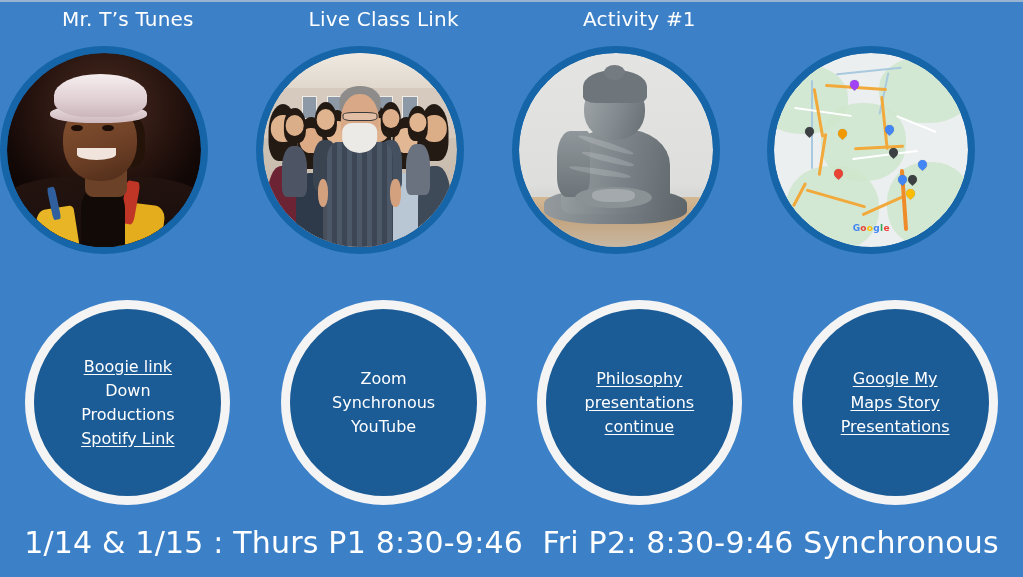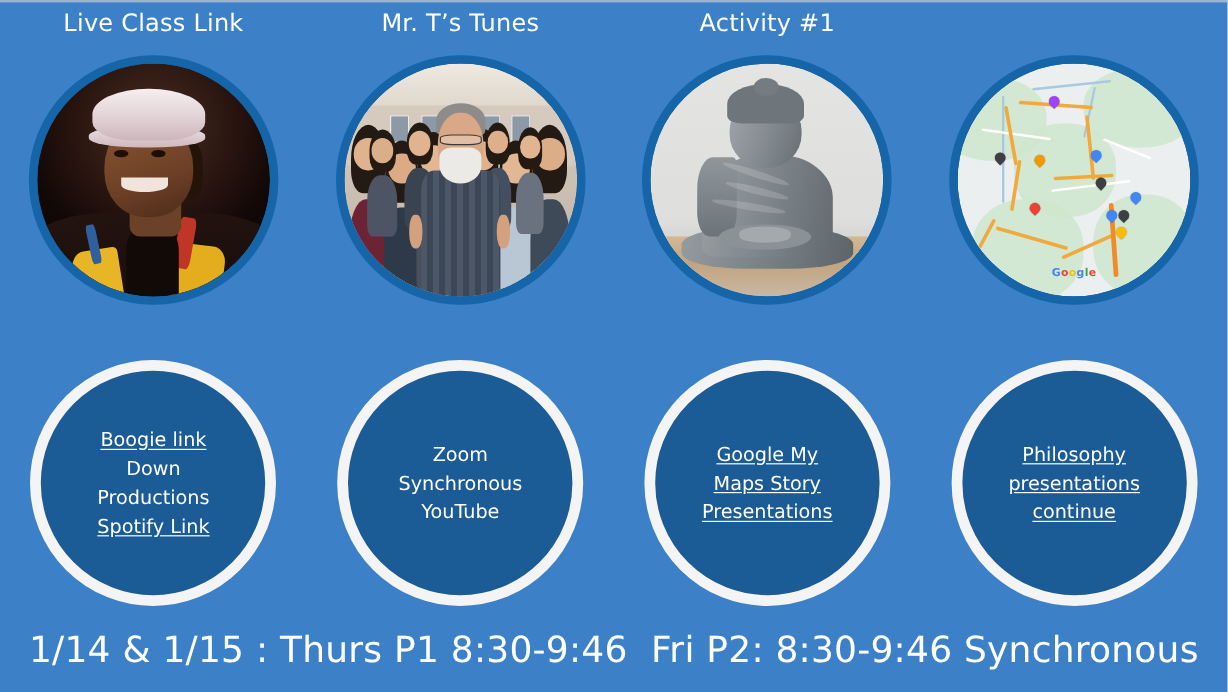--- a/index.html
+++ b/index.html
@@ -46,21 +46,21 @@
   
   .photo-row {
     position: absolute;
     top: 46px; left: 0;
     width: 1023px;
     display: flex;
   }
   .photo-cell {
     width: 255.75px;
     display: flex;
-    justify-content: center;
+    justify-content: flex-start;
   }
   .photo-circle {
     position: relative;
     width: 208px;
     height: 208px;
     border-radius: 50%;
     border: 7px solid #1565a8;
     box-sizing: border-box;
     overflow: hidden;
     background: #1565a8;
@@ -461,22 +461,22 @@
   }
 </style>
 </head>
 <body>
 
 <div class="slide">
 
   <div class="top-hairline"></div>
 
   <div class="headers">
+    <div class="col-head">Mr. T’s Tunes</div>
     <div class="col-head">Live Class Link</div>
-    <div class="col-head">Mr. T’s Tunes</div>
     <div class="col-head">Activity #1</div>
   </div>
 
   <div class="photo-row">
 
     <div class="photo-cell">
       <div class="photo-circle">
         <div class="photo-inner">
           <div class="art-portrait">
             <div class="p-jacket"></div>
@@ -653,33 +653,33 @@
     <div class="text-cell">
       <div class="text-circle">
         <div class="circle-line">Zoom</div>
         <div class="circle-line">Synchronous</div>
         <div class="circle-line">YouTube</div>
       </div>
     </div>
 
     <div class="text-cell">
       <div class="text-circle">
+        <div class="circle-line underline">Philosophy</div>
+        <div class="circle-line underline">presentations</div>
+        <div class="circle-line underline">continue</div>
+      </div>
+    </div>
+
+    <div class="text-cell">
+      <div class="text-circle">
         <div class="circle-line underline">Google My</div>
         <div class="circle-line underline">Maps Story</div>
         <div class="circle-line underline">Presentations</div>
       </div>
     </div>
 
-    <div class="text-cell">
-      <div class="text-circle">
-        <div class="circle-line underline">Philosophy</div>
-        <div class="circle-line underline">presentations</div>
-        <div class="circle-line underline">continue</div>
-      </div>
-    </div>
-
   </div>
 
   <div class="footer">
     <div class="footer-text">1/14 &amp; 1/15 : Thurs P1 8:30-9:46  Fri P2: 8:30-9:46 Synchronous</div>
   </div>
 
 </div>
 
 </body></html>

